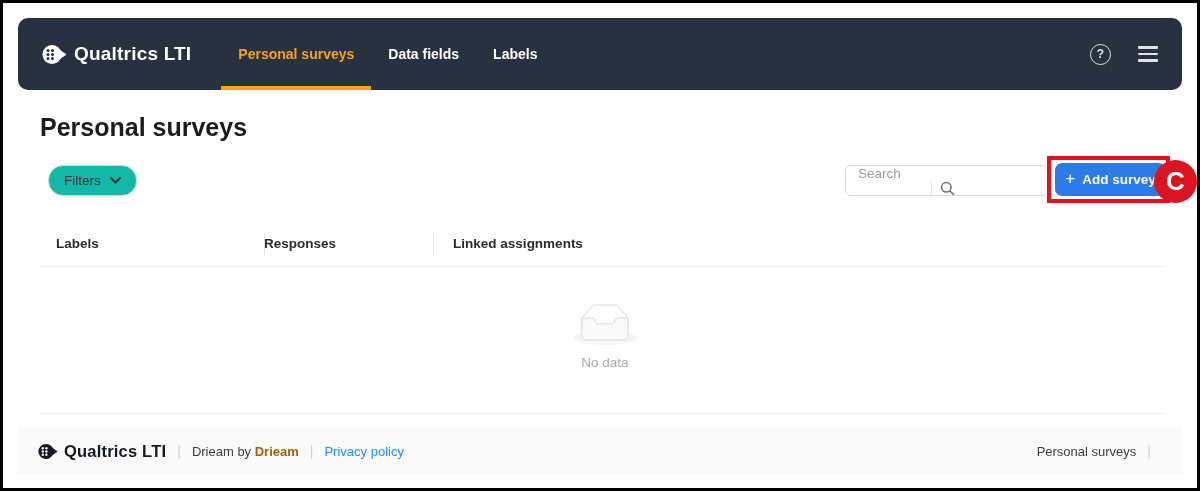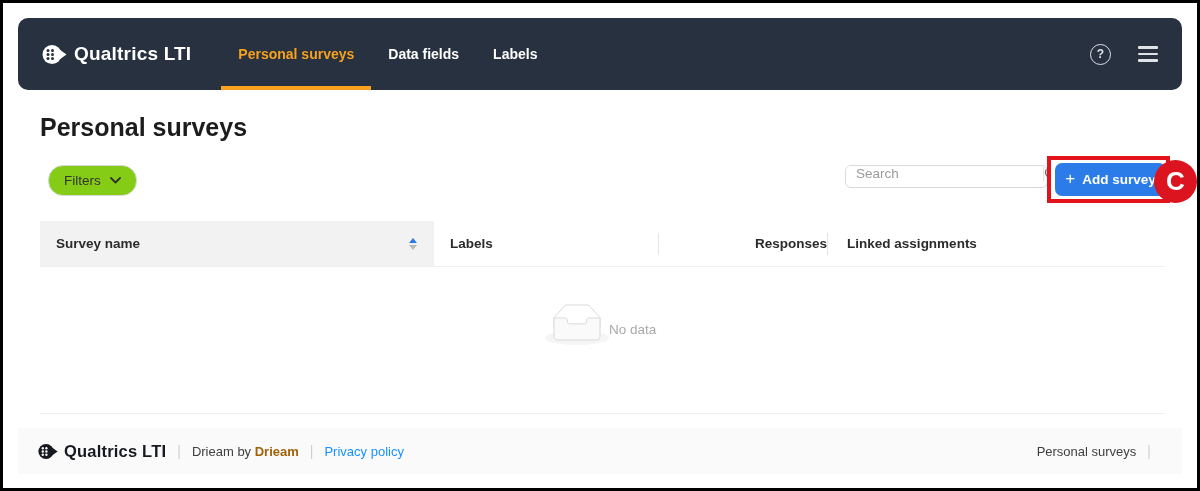--- a/index.html
+++ b/index.html
@@ -42,27 +42,27 @@
   .menu-icon span { width: 20px; height: 2.6px; background: #dfe3e8; border-radius: 1px; }
 
   
   .page-title {
     position: absolute; left: 37px; top: 110px;
     font-size: 25px; font-weight: 600; color: #1c1c1c;
   }
   .filters-btn {
     position: absolute; left: 45px; top: 162px; height: 31px;
     display: inline-flex; align-items: center; gap: 9px; padding: 0 15px;
-    background: #84cc16; border: 1px solid #d9d9d9; border-radius: 15px;
+    background: #14b8a6; border: 1px solid #d9d9d9; border-radius: 15px;
     font-size: 13.5px; color: #333; cursor: pointer;
   }
   .search-box {
-    position: absolute; left: 842px; top: 162px; width: 203px; height: 23px;
+    position: absolute; left: 842px; top: 162px; width: 203px; height: 31px;
     border: 1px solid #d9d9d9; border-radius: 6px; background: #fff;
-    display: flex; align-items: flex-start; overflow: hidden;
+    display: flex; align-items: center; overflow: hidden; flex-direction: column;
   }
   .search-box input {
     flex: 1; border: none; outline: none; padding: 0 10px;
     font-size: 13.5px; color: #333; font-family: "Liberation Sans", sans-serif;
   }
   .search-box input::placeholder { color: #9b9b9b; }
   .search-suffix {
     width: 32px; display: flex; align-items: center; justify-content: center;
     border-left: 1px solid #e3e3e3; cursor: pointer; background: #fff;
   }
@@ -90,40 +90,40 @@
   
   .table-header {
     position: absolute; left: 37px; top: 218px; width: 1125px; height: 46px;
     display: flex; border-bottom: 1px solid #f0f0f0;
     font-size: 13.5px; font-weight: 700; color: #2b2b2b;
   }
   .th { position: relative; display: flex; align-items: center; background: #ffffff; }
   .th.sorted { background: #f2f2f2; cursor: pointer; }
   .th-survey { width: 394px; padding-left: 16px; }
   .th-labels { width: 224px; padding-left: 16px; }
-  .th-responses { width: 169px; justify-content: flex-end; padding-left: 26px; }
+  .th-responses { width: 169px; justify-content: flex-start; }
   .th-linked { width: 170px; justify-content: center; }
   .th-status { width: 168px; justify-content: center; }
   .th-responses::before, .th-linked::before {
     content: ""; position: absolute; left: 0; top: 12px; width: 1px; height: 22px;
     background: #e4e4e4;
   }
   .sorter {
     position: absolute; right: 17px; top: 50%; transform: translateY(-50%);
     display: flex; flex-direction: column; align-items: center; gap: 2px;
   }
   .caret-up { width: 0; height: 0; border-left: 4.5px solid transparent;
     border-right: 4.5px solid transparent; border-bottom: 5.5px solid #2B7CE9; }
   .caret-down { width: 0; height: 0; border-left: 4.5px solid transparent;
     border-right: 4.5px solid transparent; border-top: 5.5px solid #b9b9b9; }
 
   
   .empty-state {
     position: absolute; left: 542px; top: 301px; width: 120px;
-    display: flex; align-items: center;
+    display: flex; flex-direction: column; align-items: center;
   }
   .empty-text { margin-top: 10px; font-size: 13.5px; color: #a9a9a9; }
 
   
   .content-divider {
     position: absolute; left: 37px; top: 410px; width: 1125px; height: 1px;
     background: #efefef;
   }
   .footer {
     position: absolute; left: 15px; top: 425px; width: 1164px; height: 46px;
@@ -206,27 +206,20 @@
   <span class="plus">+</span>
   <span>Add survey</span>
 </button>
 
 <div class="annotation-rect"></div>
 <div class="annotation-badge">
   <span>C</span>
 </div>
 
 <div class="table-header">
-  <div class="th th-survey sorted">
-    <span>Survey name</span>
-    <span class="sorter">
-      <span class="caret-up"></span>
-      <span class="caret-down"></span>
-    </span>
-  </div>
   <div class="th th-labels">
     <span>Labels</span>
   </div>
   <div class="th th-responses">
     <span>Responses</span>
   </div>
   <div class="th th-linked">
     <span>Linked assignments</span>
   </div>
 </div>

